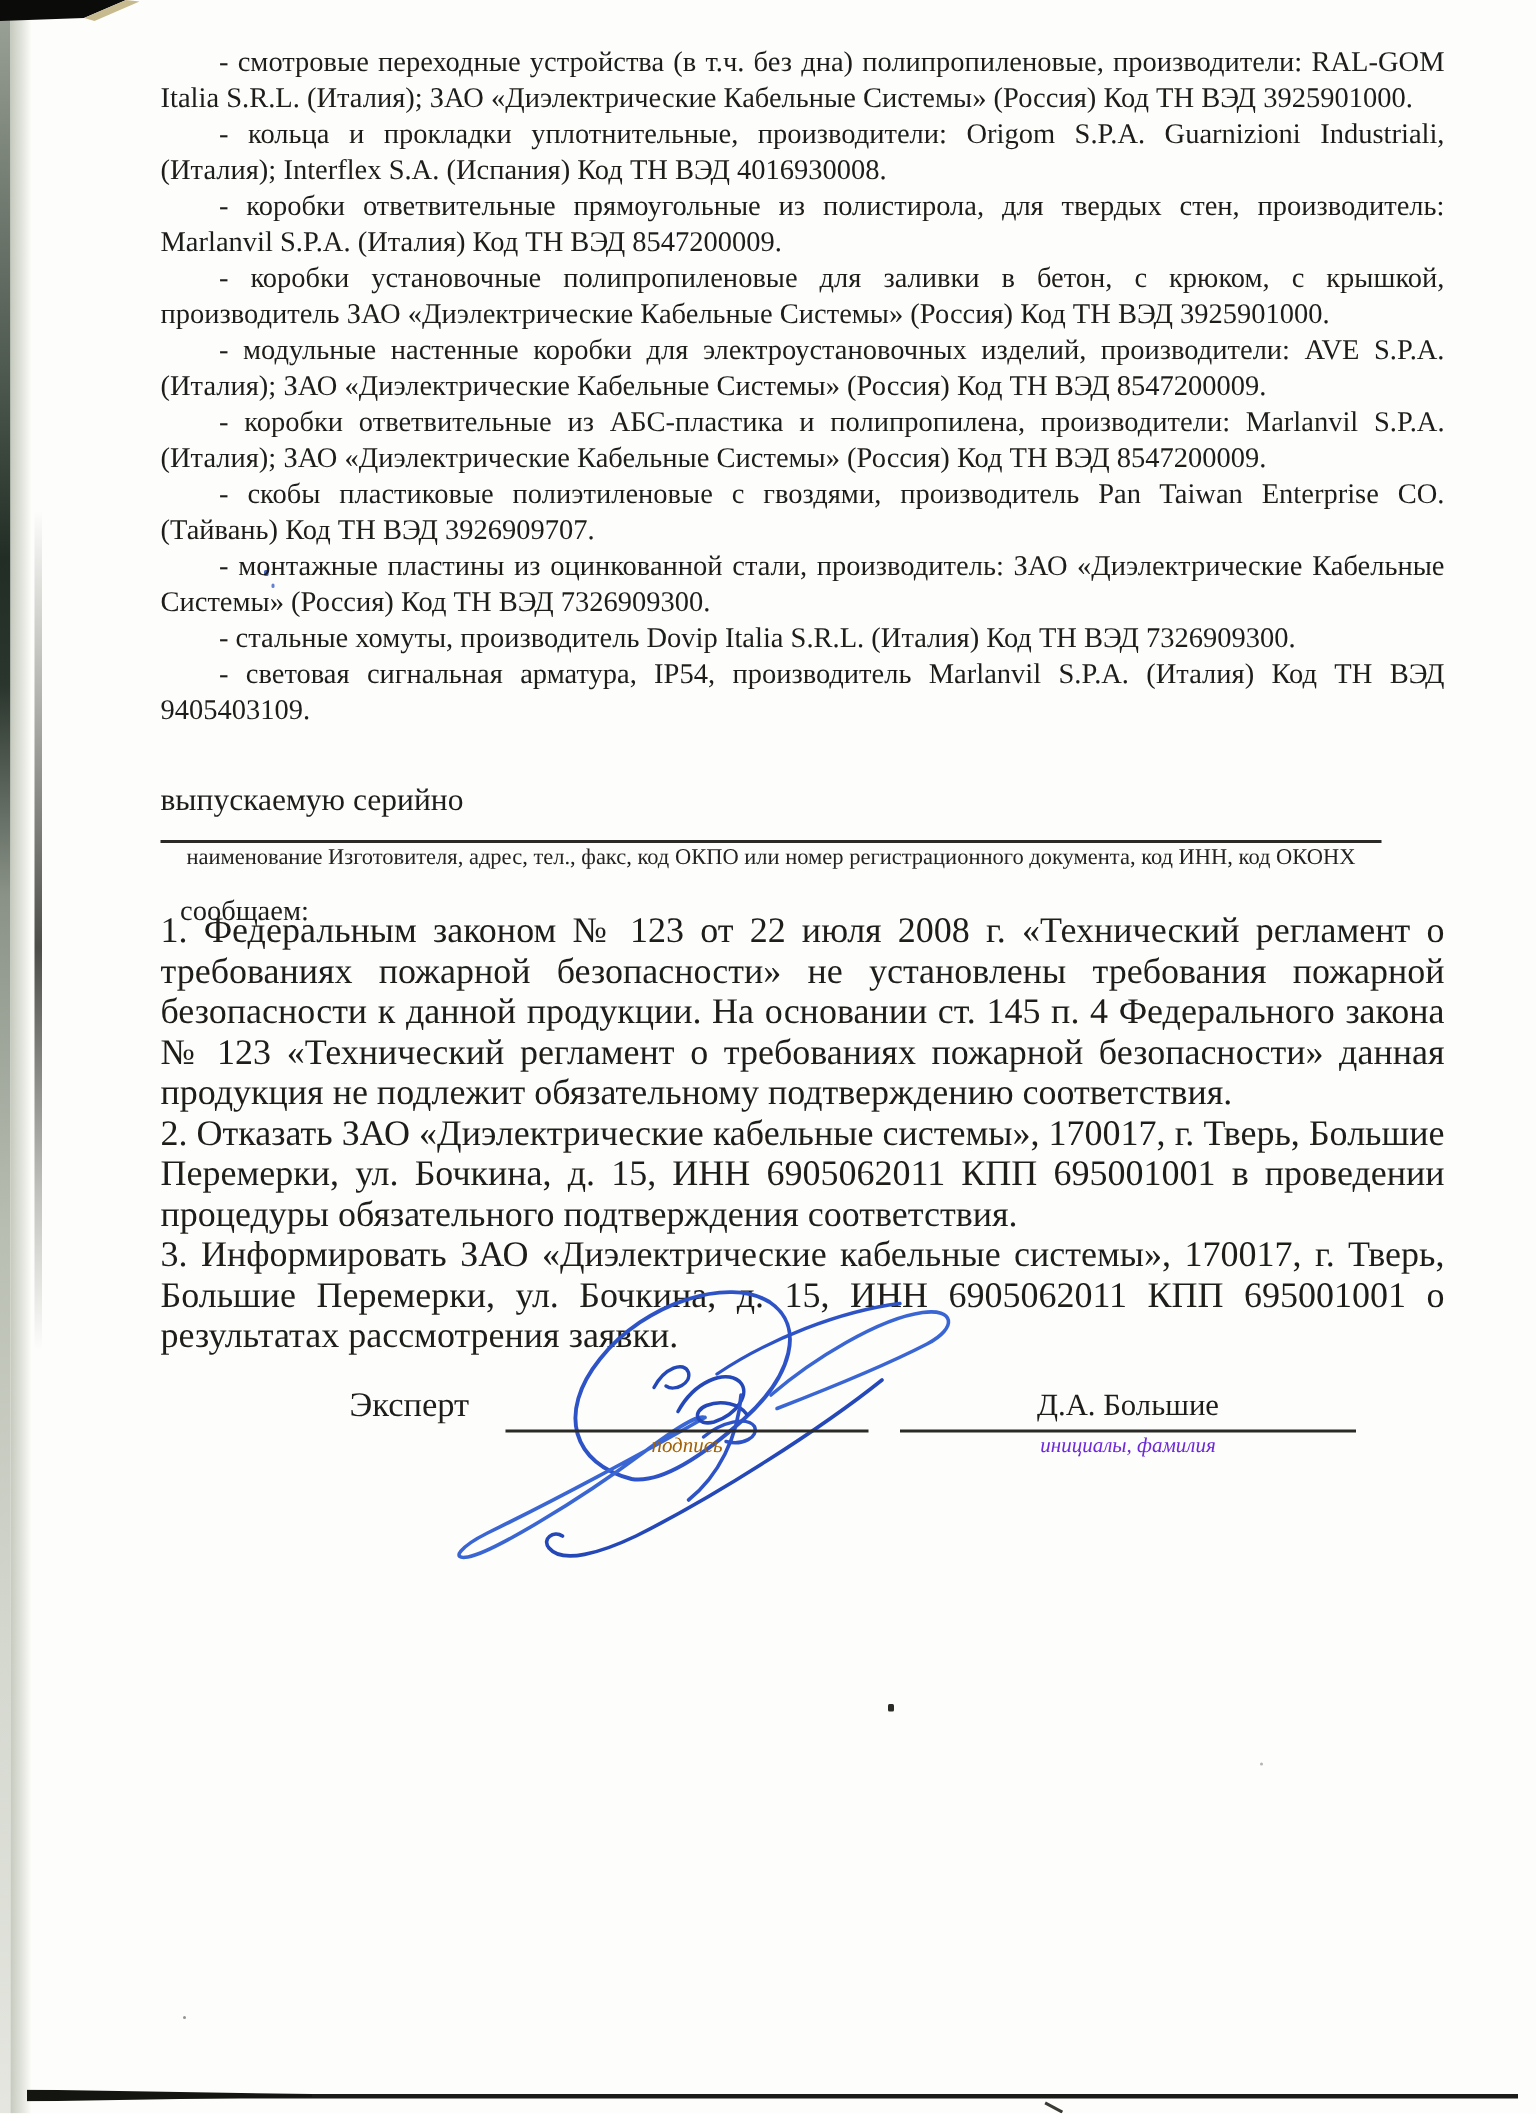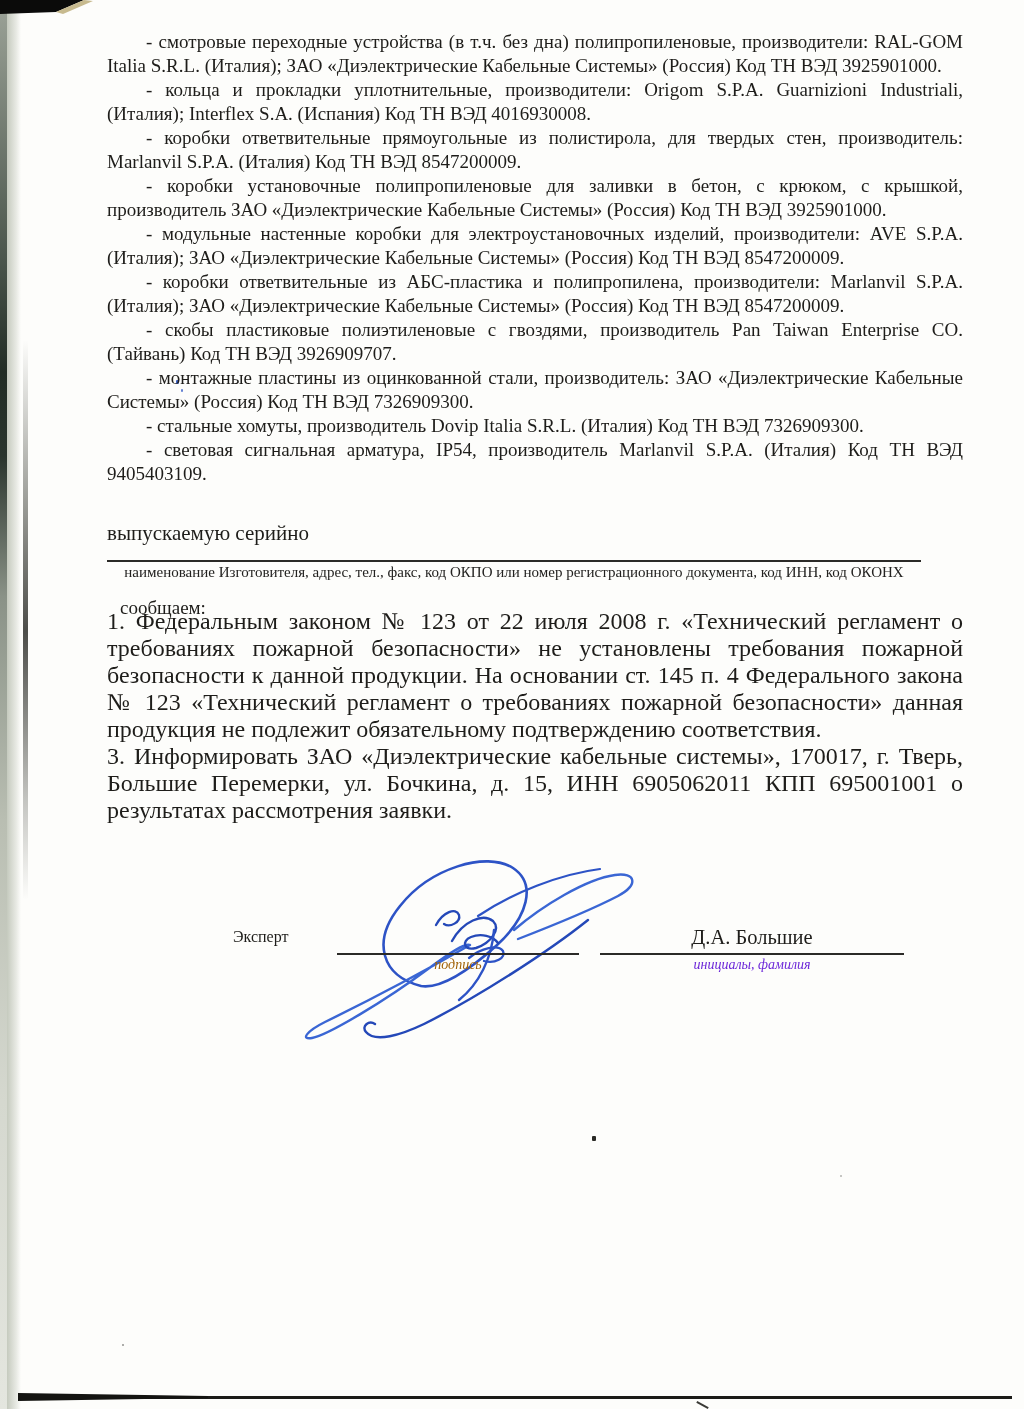--- a/index.html
+++ b/index.html
@@ -80,21 +80,21 @@
   .intro-text{
     position:absolute;left:107px;top:581px;margin:13px;
     font-size:19px;line-height:27px;
   }
   .clauses{position:absolute;left:107px;top:608px;width:856px;}
   .clauses p{
     margin:0;font-size:24px;line-height:27px;text-align:justify;
   }
   
   .expert-label{
-    position:absolute;left:233px;top:925px;font-size:16px;line-height:24px;
+    position:absolute;left:233px;top:925px;font-size:23px;line-height:24px;
   }
   .sig-line-1{
     position:absolute;left:337px;top:953px;width:242px;height:0;
     border-top:2px solid #2b2a27;
   }
   .sig-caption-1{
     position:absolute;left:337px;top:957px;width:242px;text-align:center;
     font-style:italic;font-size:14px;line-height:16px;color:#a16207;
   }
   .sig-line-2{
@@ -144,20 +144,21 @@
   </div>
 
   <div class="field-block">
     <span class="field-value">выпускаемую серийно</span>
     <span class="field-caption">наименование Изготовителя, адрес, тел., факс, код ОКПО или номер регистрационного документа, код ИНН, код ОКОНХ</span>
   </div>
 
   <p class="intro-text">сообщаем:</p>
   <div class="clauses">
     <p>1. Федеральным законом № 123 от 22 июля 2008 г. «Технический регламент о требованиях пожарной безопасности» не установлены требования пожарной безопасности к данной продукции. На основании ст. 145 п. 4 Федерального закона № 123 «Технический регламент о требованиях пожарной безопасности» данная продукция не подлежит обязательному подтверждению соответствия.</p>
+    <p>2. Отказать ЗАО «Диэлектрические кабельные системы», 170017, г. Тверь, Большие Перемерки, ул. Бочкина, д. 15, ИНН 6905062011 КПП 695001001 в проведении процедуры обязательного подтверждения соответствия.</p>
     <p>3. Информировать ЗАО «Диэлектрические кабельные системы», 170017, г. Тверь, Большие Перемерки, ул. Бочкина, д. 15, ИНН 6905062011 КПП 695001001 о результатах рассмотрения заявки.</p>
   </div>
 
   <span class="expert-label">Эксперт</span>
 
   <svg class="signature-svg" width="380" height="210" viewBox="280 845 380 210" fill="none">
     <path d="M 421 986 C 382 976 371 942 400 906 C 430 868 486 851 513 868 C 537 884 528 917 496 946 C 467 972 440 989 421 986" stroke="#2d53c6" stroke-width="2.6" stroke-linecap="round"></path>
     <path d="M 470 945 C 430 968 370 1000 325 1022 C 307 1031 300 1040 312 1038 C 328 1035 385 1001 428 969 C 452 951 465 943 470 945" stroke="#3a66d4" stroke-width="2.4" stroke-linecap="round"></path>
     <path d="M 588 920 C 548 952 478 997 424 1024 C 401 1035 375 1043 366 1032 C 361 1026 369 1020 375 1024" stroke="#2448b8" stroke-width="2.4" stroke-linecap="round"></path>
     <path d="M 514 930 C 542 906 586 879 615 875 C 636 872 639 885 618 896 C 589 911 549 927 518 939" stroke="#3a66d4" stroke-width="2.4" stroke-linecap="round"></path>

